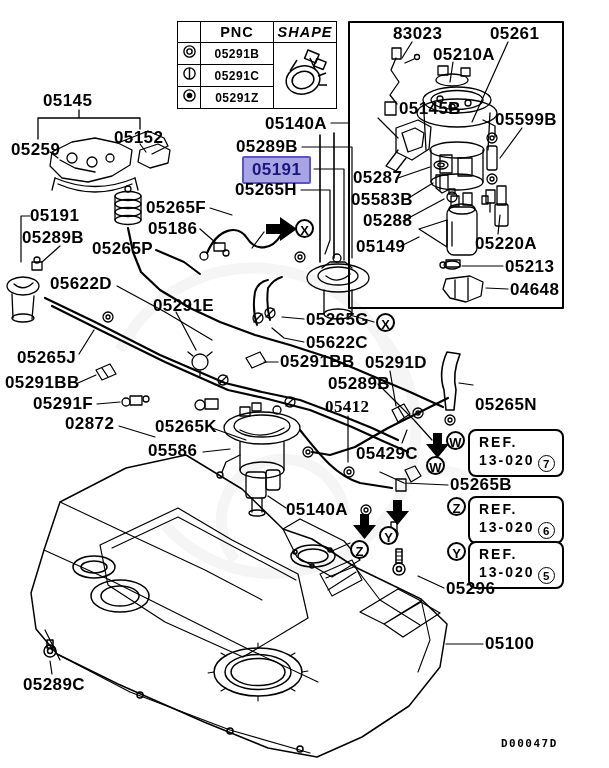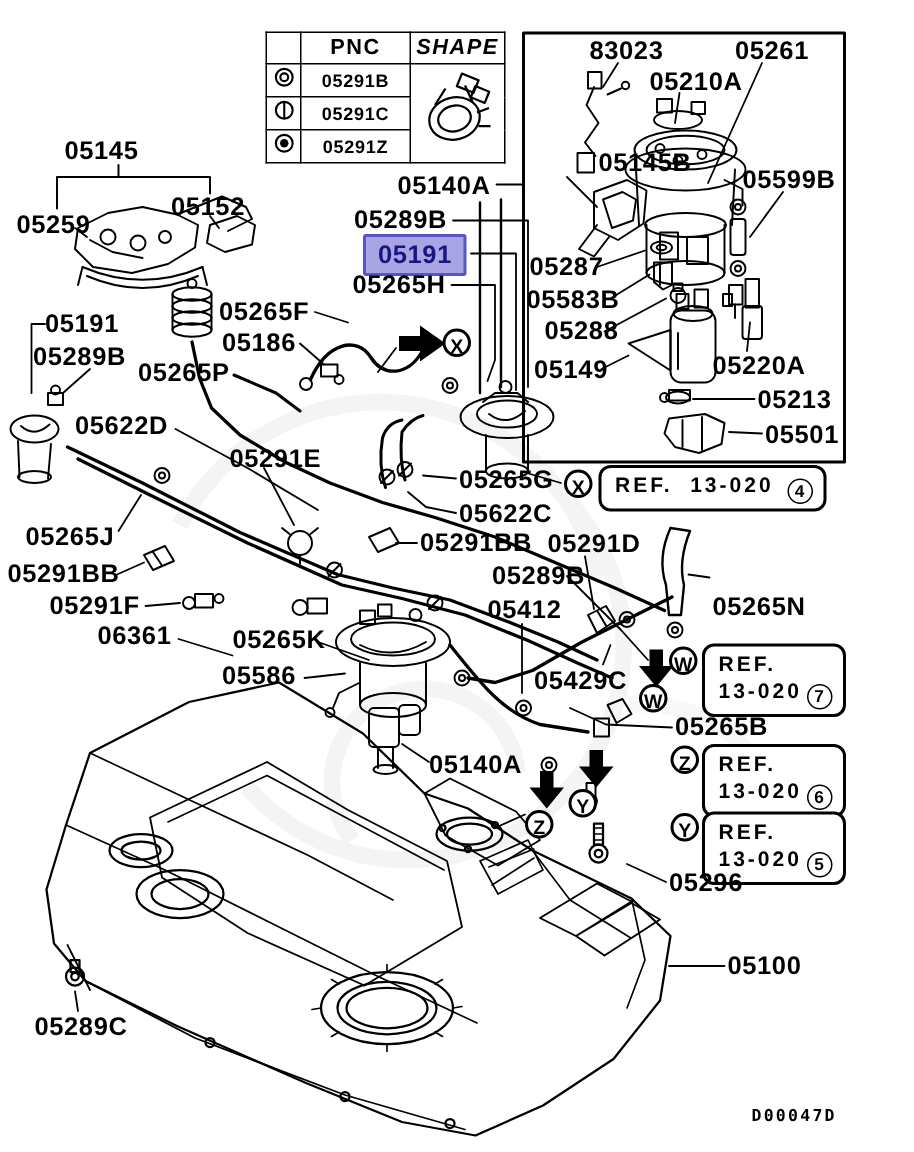--- a/index.html
+++ b/index.html
@@ -373,25 +373,20 @@
 
   <span class="marker" style="left:295px;top:219px">X</span>
   <span class="marker" style="left:376px;top:313px">X</span>
   <span class="marker" style="left:446px;top:431px">W</span>
   <span class="marker" style="left:426px;top:456px">W</span>
   <span class="marker" style="left:447px;top:497px">Z</span>
   <span class="marker" style="left:350px;top:540px">Z</span>
   <span class="marker" style="left:447px;top:542px">Y</span>
   <span class="marker" style="left:379px;top:526px">Y</span>
 
-  <div class="refbox" style="left:399px;top:310px">
-    <span>REF.</span>&nbsp;
-    <span>13-020</span>
-    <span class="cnum">4</span>
-  </div>
   <div class="refbox" style="left:468px;top:429px">
     <span class="ln">REF.</span>
     <span class="ln"><span>13-020</span><span class="cnum">7</span></span>
   </div>
   <div class="refbox" style="left:468px;top:496px">
     <span class="ln">REF.</span>
     <span class="ln"><span>13-020</span><span class="cnum">6</span></span>
   </div>
   <div class="refbox" style="left:468px;top:541px">
     <span class="ln">REF.</span>
@@ -406,44 +401,44 @@
     <div class="plabel" style="left: 30px; top: 207px;">05191</div>
     <div class="plabel" style="left: 22px; top: 229px;">05289B</div>
     <div class="plabel" style="left: 146px; top: 199px;">05265F</div>
     <div class="plabel" style="left: 148px; top: 220px;">05186</div>
     <div class="plabel" style="left: 92px; top: 240px; text-align: center;">05265P</div>
     <div class="plabel" style="left: 50px; top: 275px;">05622D</div>
     <div class="plabel" style="left: 153px; top: 297px;">05291E</div>
     <div class="plabel" style="left: 17px; top: 349px;">05265J</div>
     <div class="plabel" style="left: 5px; top: 374px;">05291BB</div>
     <div class="plabel" style="left: 33px; top: 395px;">05291F</div>
-    <div class="plabel" style="left: 65px; top: 415px;">06361</div>
+    <div class="plabel" style="left: 65px; top: 415px;">02872</div>
     <div class="plabel" style="left: 155px; top: 418px;">05265K</div>
     <div class="plabel" style="left: 148px; top: 442px;">05586</div>
     <div class="plabel" style="left: 265px; top: 115px;">05140A</div>
     <div class="plabel" style="left: 236px; top: 138px;">05289B</div>
     <div class="plabel" style="left: 235px; top: 181px;">05265H</div>
     <div class="plabel" style="left: 306px; top: 311px;">05265G</div>
     <div class="plabel" style="left: 306px; top: 334px;">05622C</div>
     <div class="plabel" style="left: 280px; top: 353px;">05291BB</div>
     <div class="plabel" style="left: 365px; top: 354px;">05291D</div>
     <div class="plabel" style="left: 328px; top: 375px;">05289B</div>
-    <div class="plabel" style="left: 325px; top: 398px;">05412</div>
+    <div class="plabel" style="left: 325px; top: 398px; font-family: Liberation Serif, serif;">05412</div>
     <div class="plabel" style="left: 475px; top: 376px; margin-top: 20px;">05265N</div>
     <div class="plabel" style="left: 356px; top: 445px;">05429C</div>
     <div class="plabel" style="left: 450px; top: 476px;">05265B</div>
     <div class="plabel" style="left: 446px; top: 580px;">05296</div>
     <div class="plabel" style="left: 485px; top: 635px;">05100</div>
     <div class="plabel" style="left: 23px; top: 676px;">05289C</div>
     <div class="plabel" style="left: 393px; top: 25px;">83023</div>
     <div class="plabel" style="left: 490px; top: 25px;">05261</div>
     <div class="plabel" style="left: 433px; top: 46px;">05210A</div>
     <div class="plabel" style="left: 351px; top: 100px; margin-left: 48px;">05145B</div>
     <div class="plabel" style="left: 495px; top: 111px;">05599B</div>
     <div class="plabel" style="left: 353px; top: 169px;">05287</div>
     <div class="plabel" style="left: 351px; top: 191px;">05583B</div>
     <div class="plabel" style="left: 363px; top: 212px;">05288</div>
     <div class="plabel" style="left: 356px; top: 238px;">05149</div>
     <div class="plabel" style="left: 475px; top: 235px;">05220A</div>
     <div class="plabel" style="left: 505px; top: 258px;">05213</div>
-    <div class="plabel" style="left: 510px; top: 281px;">05501</div>
+    <div class="plabel" style="left: 510px; top: 281px;">04648</div>
     <div class="plabel" style="left: 286px; top: 501px;">05140A</div>
   </div>
 
 </body></html>

